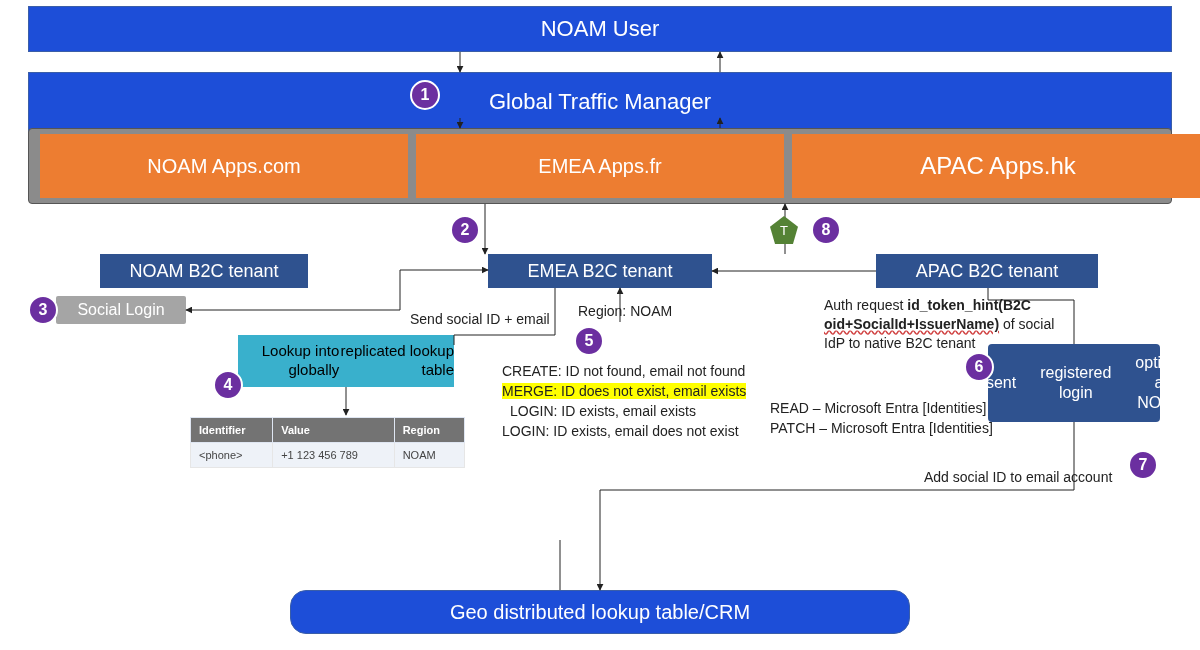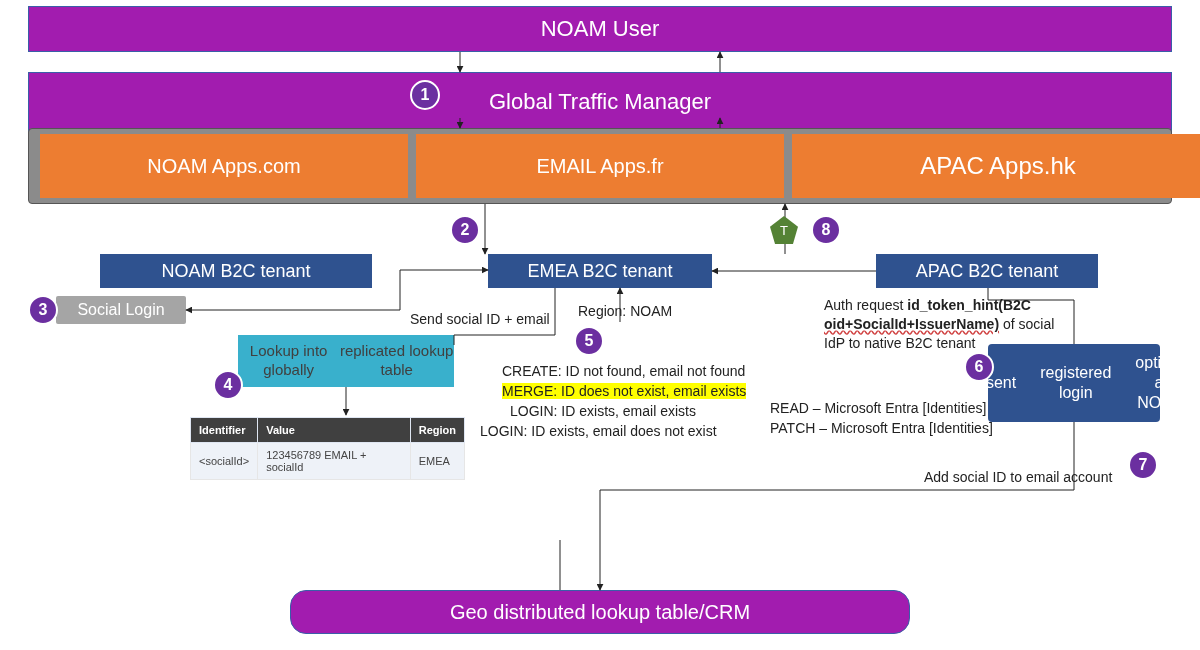--- a/index.html
+++ b/index.html
@@ -13,21 +13,21 @@
   }
   .box {
     position: absolute;
     display: flex;
     align-items: center;
     justify-content: center;
     text-align: center;
     font-size: 20px;
     color: #fff;
   }
-  .blue-box { background: #a21caf; border: 1px solid #3a5ea8; }
+  .blue-box { background: #1d4ed8; border: 1px solid #3a5ea8; }
   .dkblue-box { background: #2F528F; }
   .orange-box { background: #ED7D31; }
   .cyan-box { background: #39B0CC; color:#1a1a1a; }
   .grey-box { background: #A5A5A5; color:#fff; }
   .container-box { background: #8B8B8B; border: 1px solid #555; border-radius: 4px; }
 
   .num-badge {
     position: absolute;
     width: 30px; height: 30px;
     border-radius: 50%;
@@ -49,21 +49,21 @@
     z-index: 40;
   }
 
   table.lookup {
     position: absolute;
     border-collapse: collapse;
     font-size: 11px;
     width: 275px;
   }
   table.lookup th {
-    background: #404040; color: #fff;
+    background: #737373; color: #fff;
     padding: 6px 8px; text-align: left; font-weight: 600;
     border: 1px solid #dfe6f2;
   }
   table.lookup td {
     padding: 6px 8px; border: 1px solid #e6e6e6;
     background: #eef2f8; color: #444;
   }
   table.lookup tr:nth-child(odd) td { background: #e3e8f1; }
 
   .small-text { position: absolute; font-size: 14px; color: #222; line-height: 1.35; }
@@ -80,71 +80,71 @@
 
 <div class="box blue-box" style="left:28px; top:72px; width:1144px; height:60px; font-size:22px;">Global Traffic Manager</div>
 
 <div class="container-box" style="position:absolute; left:28px; top:128px; width:1144px; height:76px;"></div>
 
 <div class="box orange-box multi-line" style="left:40px; top:134px; width:368px; height:64px; font-size:20px;">
   <span>NOAM Apps</span>
   <span>.com</span>
 </div>
 <div class="box orange-box multi-line" style="left:416px; top:134px; width:368px; height:64px; font-size:20px;">
-  <span>EMAIL Apps</span>
+  <span>EMEA Apps</span>
   <span>.fr</span>
 </div>
 <div class="box orange-box multi-line" style="left:792px; top:134px; width:412px; height:64px; font-size:24px;">
   <span>APAC Apps</span>
   <span>.hk</span>
 </div>
 
-<div class="box dkblue-box" style="left:100px; top:254px; width:272px; height:34px; font-size:18px;">NOAM B2C tenant</div>
+<div class="box dkblue-box" style="left:100px; top:254px; width:208px; height:34px; font-size:18px;">NOAM B2C tenant</div>
 <div class="box dkblue-box" style="left:488px; top:254px; width:224px; height:34px; font-size:18px;">EMEA B2C tenant</div>
 <div class="box dkblue-box" style="left:876px; top:254px; width:222px; height:34px; font-size:18px;">APAC B2C tenant</div>
 
 <div class="box grey-box" style="left:56px; top:296px; width:130px; height:28px; font-size:16px; border-radius:2px;">Social Login</div>
 
-<div class="box cyan-box multi-line" style="left:238px; top:335px; width:216px; height:52px; font-size:15px; color:#404040;">
+<div class="box cyan-box multi-line" style="left:238px; top:335px; width:216px; height:52px; font-size:15px; color:#000000;text-align:right;">
   <span>Lookup into globally</span>
   <span>replicated lookup table</span>
 </div>
 
 <div class="box dkblue-box multi-line" style="left:988px; top:344px; width:172px; height:78px; font-size:16px; border-radius:4px;gap:24px;">
   <span>Present</span>
   <span>registered login</span>
   <span>options at NOAM</span>
 </div>
 
 <table class="lookup" style="left:190px; top:417px;">
   <tbody>
       <tr>
     <th>Identifier</th>
     <th>Value</th>
     <th>Region</th>
   </tr>
   <tr>
-    <td>&lt;socialId&gt;</td>
-    <td>123456789 EMAIL + socialId</td>
-    <td>EMEA</td>
+    <td>&lt;phone&gt;</td>
+    <td>+1 123 456 789</td>
+    <td>NOAM</td>
   </tr>
 </tbody>
   </table>
 
 <div class="box blue-box" style="left:290px; top:590px; width:620px; height:44px; font-size:20px;border-radius:16px;">Geo distributed lookup table/CRM</div>
 
 <div class="small-text" style="left:410px; top:310px;">Send social ID + email</div>
 <div class="small-text" style="left:578px; top:302px;">Region: NOAM</div>
 
 <div class="small-text" style="left:502px; top:362px;">CREATE: ID not found, email not found</div>
 <div class="small-text" style="left:502px; top:382px;">
   <span class="highlight">MERGE: ID does not exist, email exists</span>
 </div>
 <div class="small-text" style="left:510px; top:402px;">LOGIN: ID exists, email exists</div>
-<div class="small-text" style="left:480px; top:422px;">LOGIN: ID exists, email does not exist</div>
+<div class="small-text" style="left:502px; top:422px;">LOGIN: ID exists, email does not exist</div>
 
 <div class="small-text" style="left:824px; top:296px; width:270px;">
   <span>Auth request </span><b>id_token_hint(B2C</b><br>
   <span class="wavy"><b>oid+SocialId+IssuerName)</b></span><span> of social</span><br>
   <span>IdP to native B2C tenant</span>
 </div>
 
 <div class="small-text" style="left:770px; top:399px;">READ – Microsoft Entra [Identities]</div>
 <div class="small-text" style="left:770px; top:419px;">PATCH – Microsoft Entra [Identities]</div>
 

